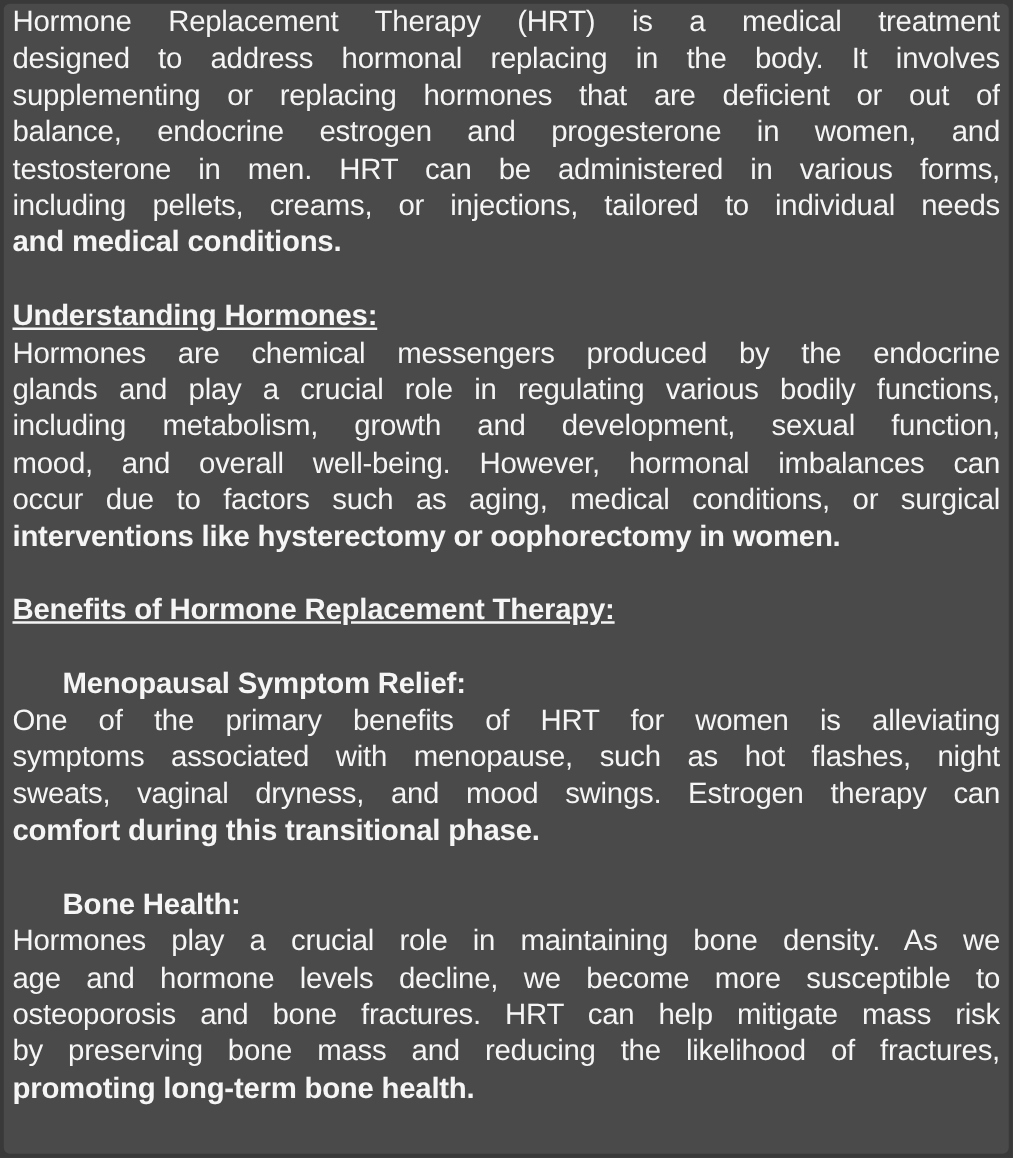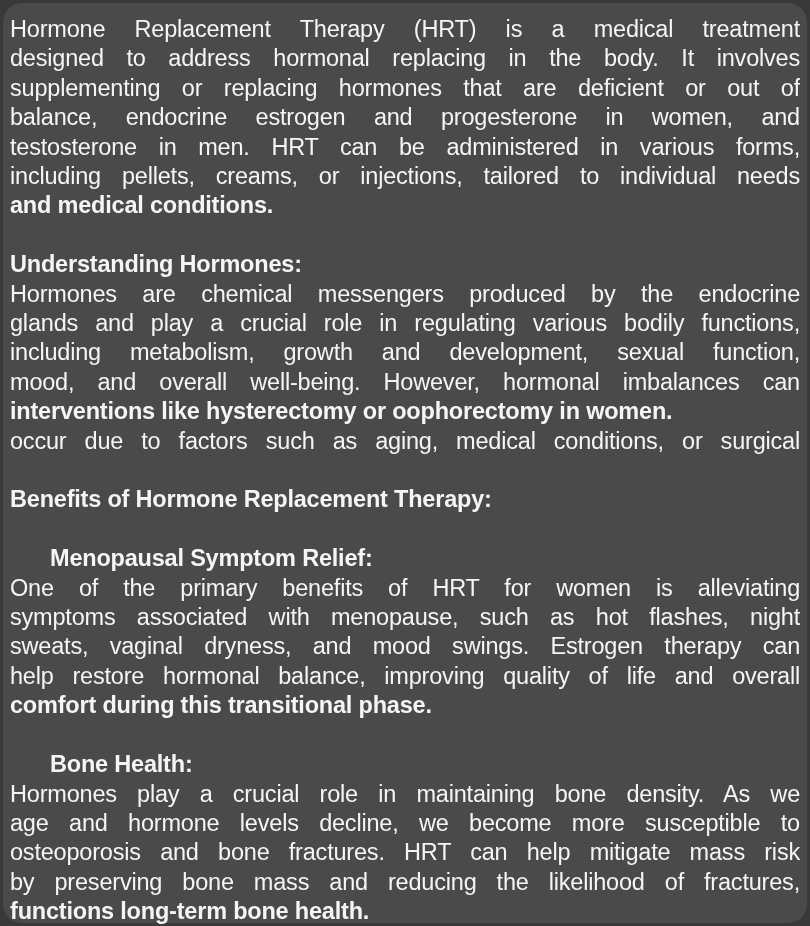--- a/index.html
+++ b/index.html
@@ -7,24 +7,24 @@
     padding: 0;
     width: 810px;
     height: 926px;
     overflow: hidden;
     background: var(--frame, #393939);
     font-family: "Liberation Sans", sans-serif;
   }
   .page {
     position: absolute;
     inset: 3px;
-    border-radius: 19px;
+    border-radius: 5px;
     background: var(--panel, #4a4a4a);
     color: var(--ink, #f5f5f5);
-    padding: 12px 7px 8px 7px;
+    padding: 0 7px 8px 7px;
     box-sizing: border-box;
     font-size: 23.5px;
     line-height: 29.4px;
     letter-spacing: -0.2px;
   }
   .para { display: block; }
   .line {
     text-align: justify;
     text-align-last: justify;
     white-space: nowrap;
@@ -32,20 +32,21 @@
   }
   .line.last {
     text-align-last: left;
     font-weight: bold;
   }
   .heading {
     font-weight: bold;
     font-size: inherit;
     line-height: inherit;
     margin: 0;
+    text-decoration: underline;
   }
   .label { font-weight: bold; margin-left: 40px; }
   .gap-above { margin-top: 29.4px; }
 </style>
 </head>
 <body>
 
 <main class="page">
 
   <section>
@@ -60,42 +61,41 @@
       </div>
   </section>
 
   <section class="gap-above">
     <h2 class="heading">Understanding Hormones:</h2>
     <div class="para">
         <div class="line">Hormones are chemical messengers produced by the endocrine</div>
         <div class="line">glands and play a crucial role in regulating various bodily functions,</div>
         <div class="line">including metabolism, growth and development, sexual function,</div>
         <div class="line">mood, and overall well-being. However, hormonal imbalances can</div>
+        <div class="line">occur due to factors such as aging, medical conditions, or surgical</div>
         <div class="line last">interventions like hysterectomy or oophorectomy in women.</div>
-        <div class="line">occur due to factors such as aging, medical conditions, or surgical</div>
       </div>
   </section>
 
   <h2 class="heading gap-above">Benefits of Hormone Replacement Therapy:</h2>
 
   <section class="gap-above">
     <div class="label">Menopausal Symptom Relief:</div>
     <div class="para">
         <div class="line">One of the primary benefits of HRT for women is alleviating</div>
         <div class="line">symptoms associated with menopause, such as hot flashes, night</div>
         <div class="line">sweats, vaginal dryness, and mood swings. Estrogen therapy can</div>
-        <div class="line">help restore hormonal balance, improving quality of life and overall</div>
         <div class="line last">comfort during this transitional phase.</div>
       </div>
   </section>
 
   <section class="gap-above">
     <div class="label">Bone Health:</div>
     <div class="para">
         <div class="line">Hormones play a crucial role in maintaining bone density. As we</div>
         <div class="line">age and hormone levels decline, we become more susceptible to</div>
         <div class="line">osteoporosis and bone fractures. HRT can help mitigate mass risk</div>
         <div class="line">by preserving bone mass and reducing the likelihood of fractures,</div>
-        <div class="line last">functions long-term bone health.</div>
+        <div class="line last">promoting long-term bone health.</div>
       </div>
   </section>
 
 </main>
 
 </body></html>

